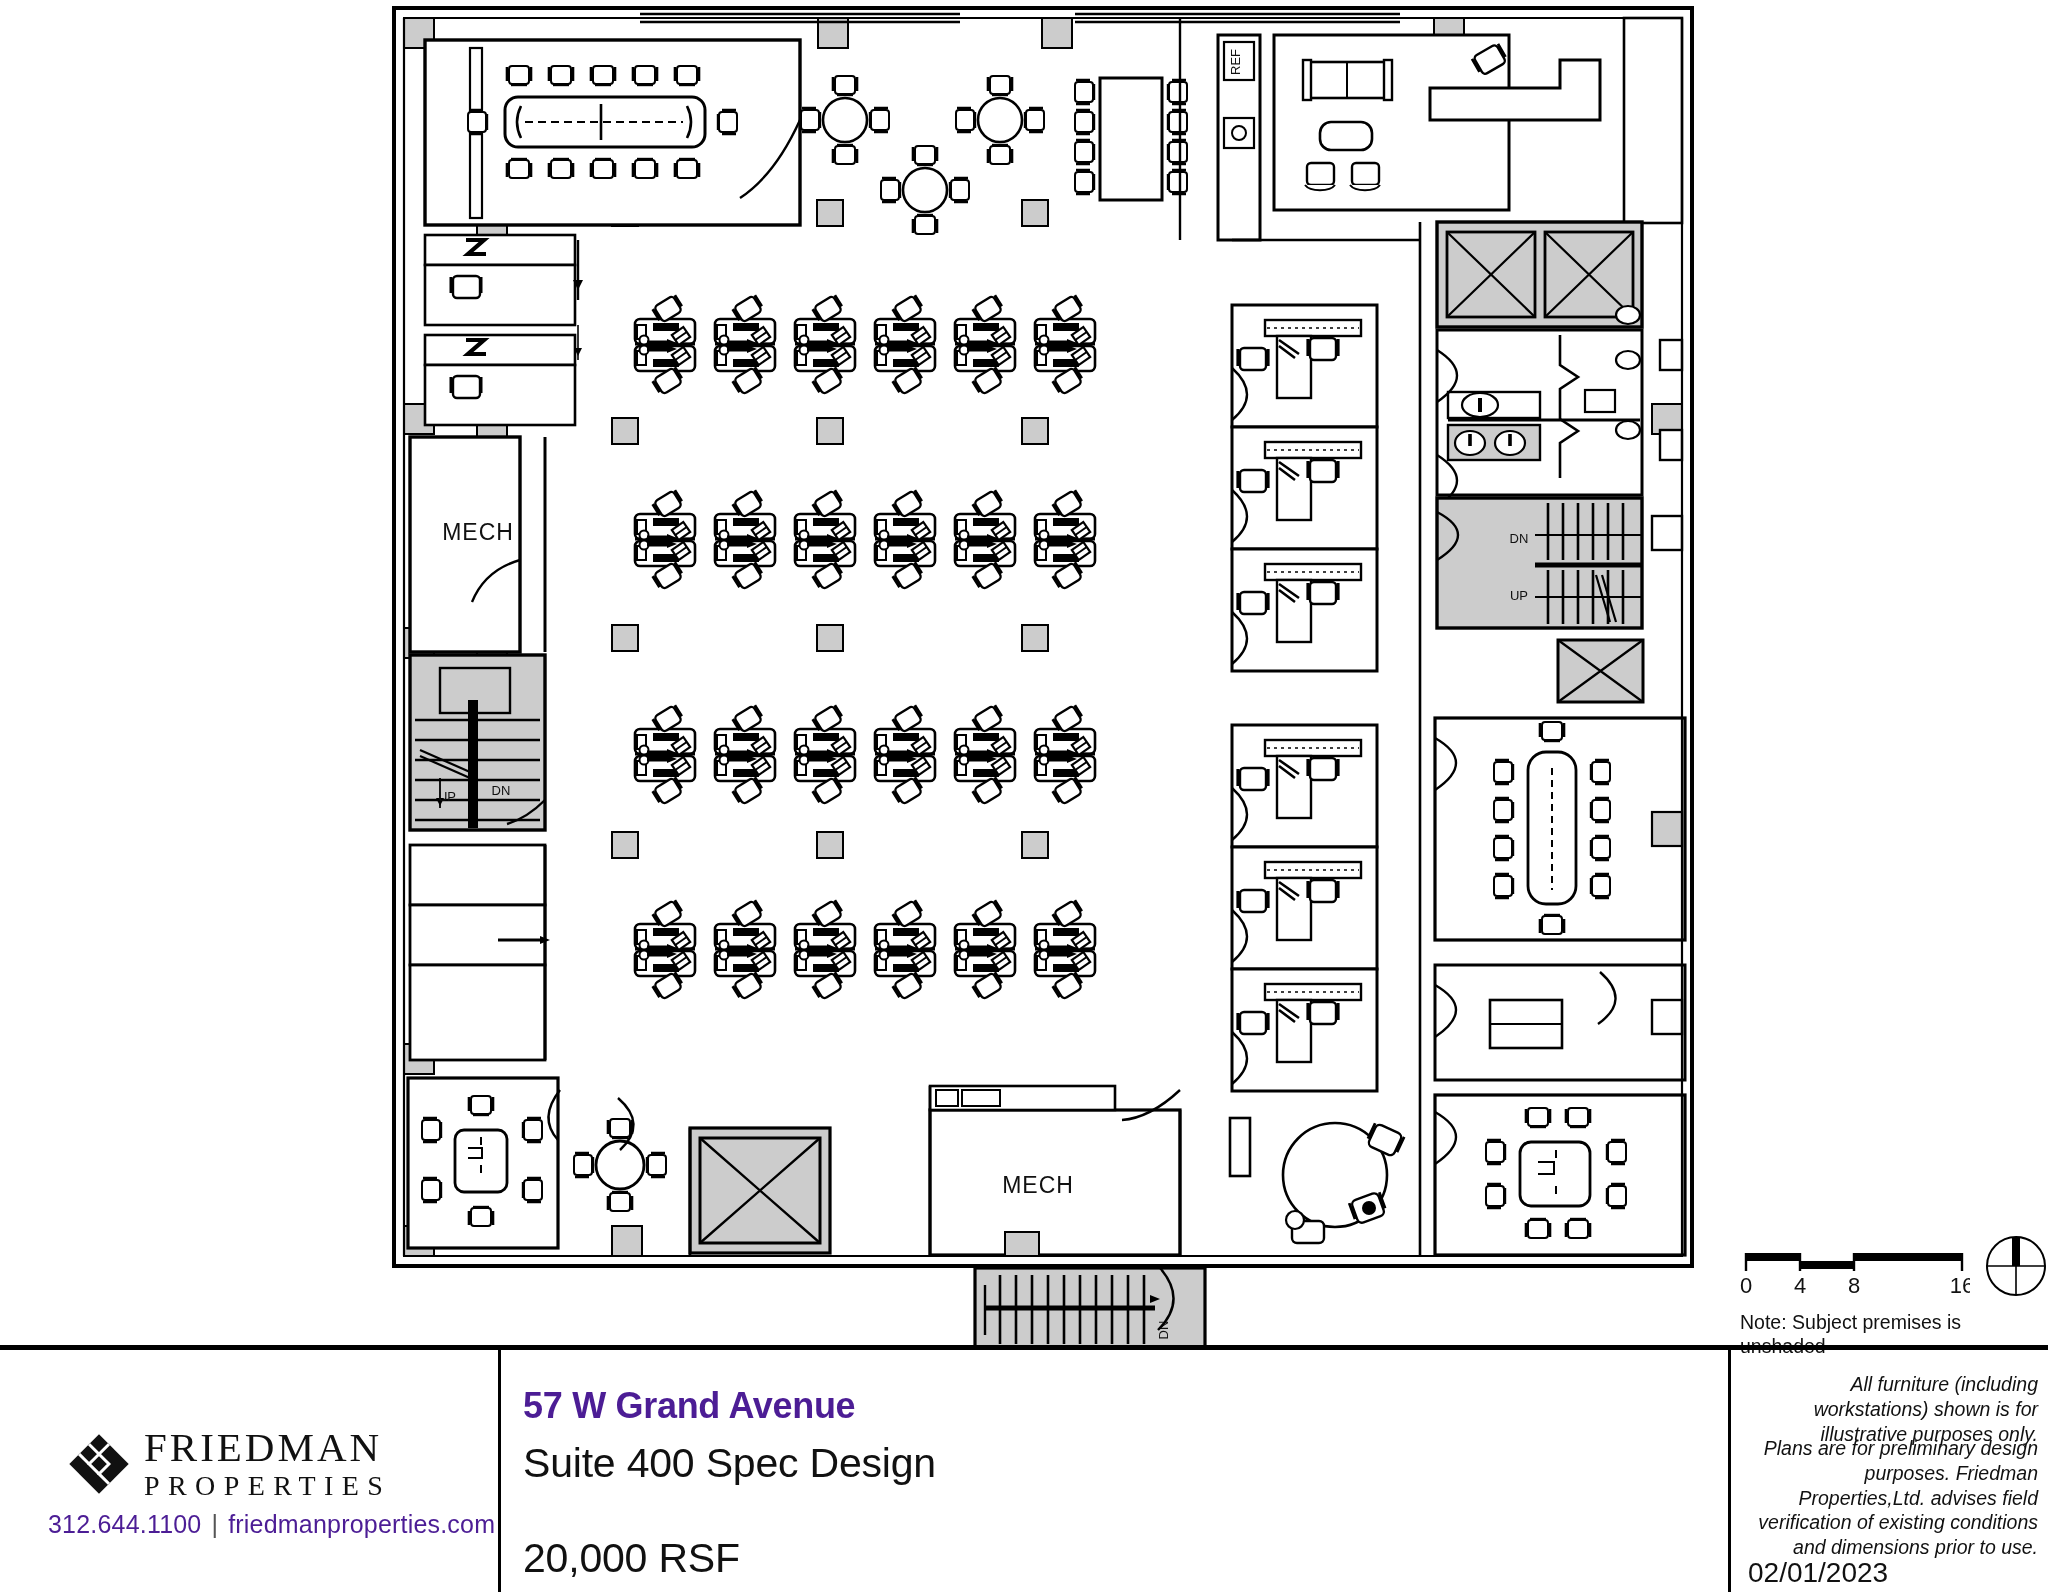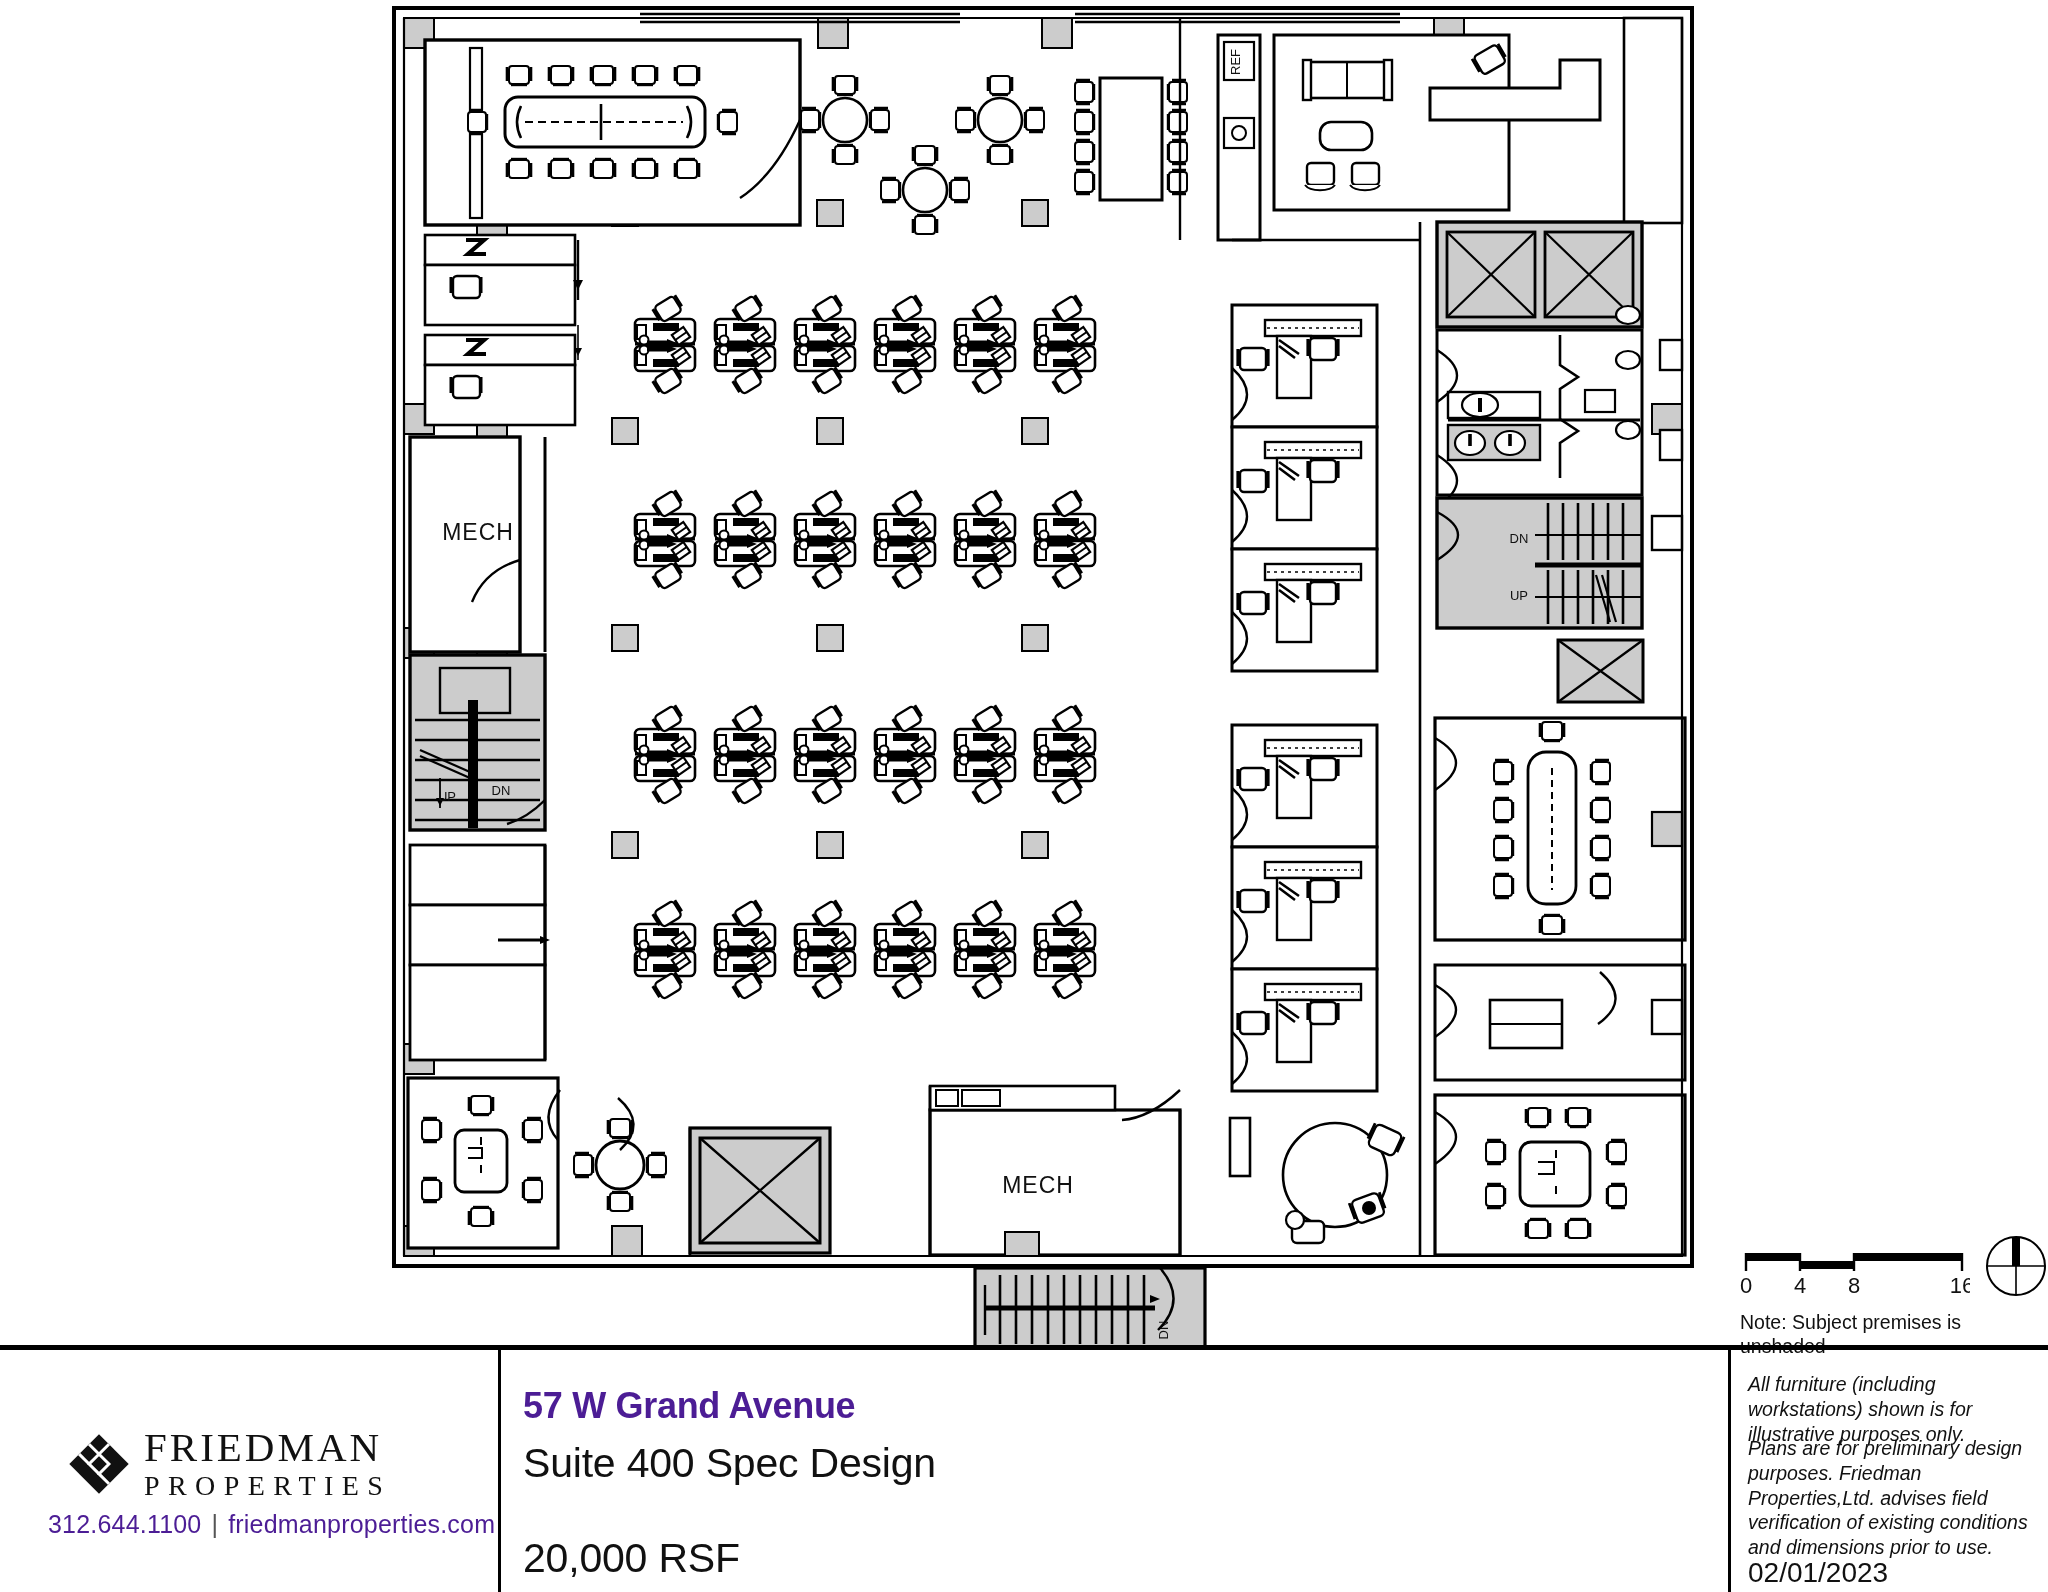--- a/index.html
+++ b/index.html
@@ -33,21 +33,21 @@
   #logo-words{display:flex;flex-direction:column;line-height:1;}
   .word-friedman{font-family:"Liberation Serif",serif;font-size:41px;letter-spacing:3.0px;color:#111;}
   .word-properties{font-family:"Liberation Serif",serif;font-size:28px;letter-spacing:8.4px;color:#111;margin-top:4px;}
   .contact-txt{font-size:25px;color:#4c1d95;letter-spacing:.2px;}
 
   #title-block{position:absolute;left:498px;top:5px;width:1230px;height:242px;}
   #title-main{position:absolute;left:25px;top:35px;font-size:36px;font-weight:bold;letter-spacing:-.3px;color:#4c1d95;}
   #title-sub{position:absolute;left:25px;top:90px;font-size:41px;color:#111;letter-spacing:-.2px;}
   #title-rsf{position:absolute;left:25px;top:185px;font-size:41px;color:#111;letter-spacing:-.2px;}
 
-  #disc-block{position:absolute;left:1728px;top:5px;width:320px;height:242px;}
+  #disc-block{position:absolute;left:1728px;top:5px;width:320px;height:242px;text-align:right;}
   .disc-p{position:absolute;left:20px;width:290px;font-style:italic;font-size:19.5px;line-height:1.27;color:#111;}
   #disc-1{top:22px;}
   #disc-2{top:86px;}
   #date-txt{position:absolute;left:20px;top:207px;font-size:28px;color:#111;}
 </style>
 </head>
 <body>
 
 <div id="sheet">
 

